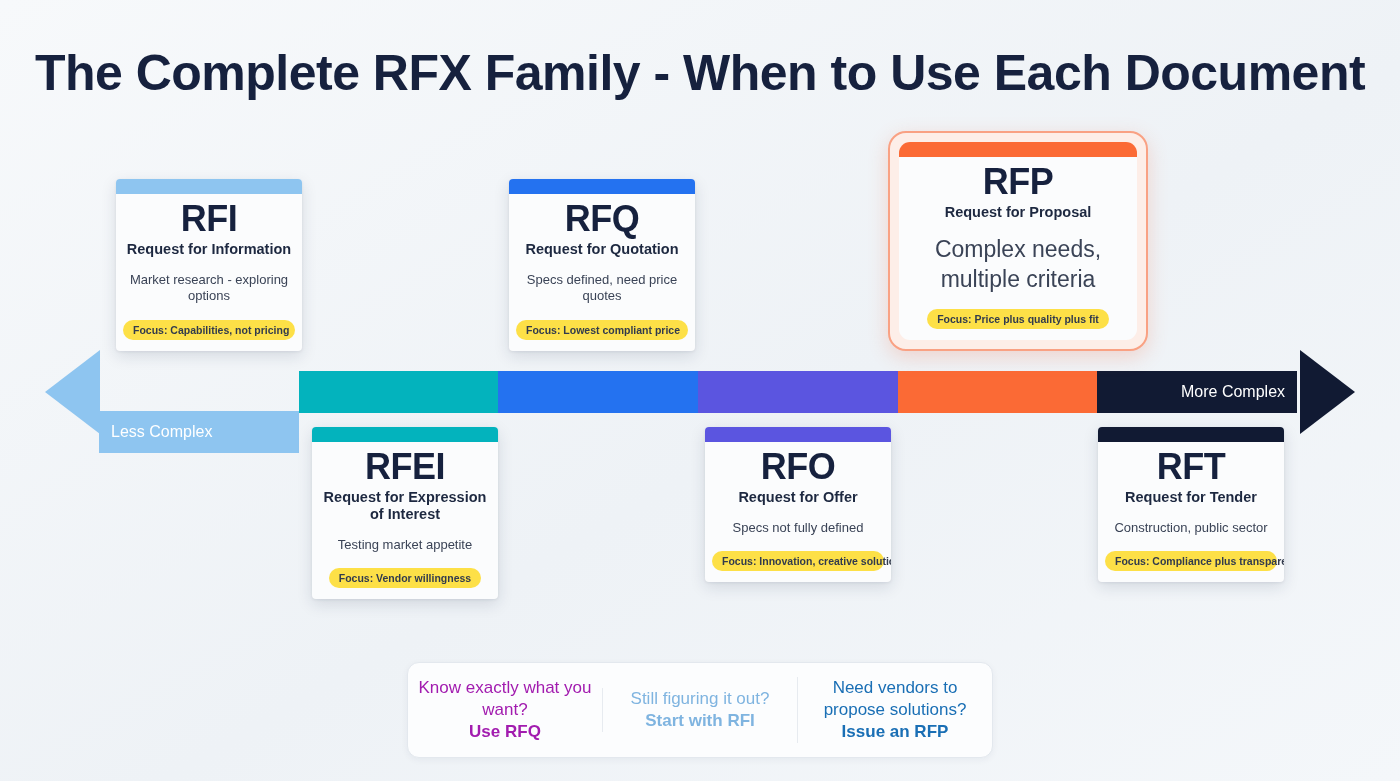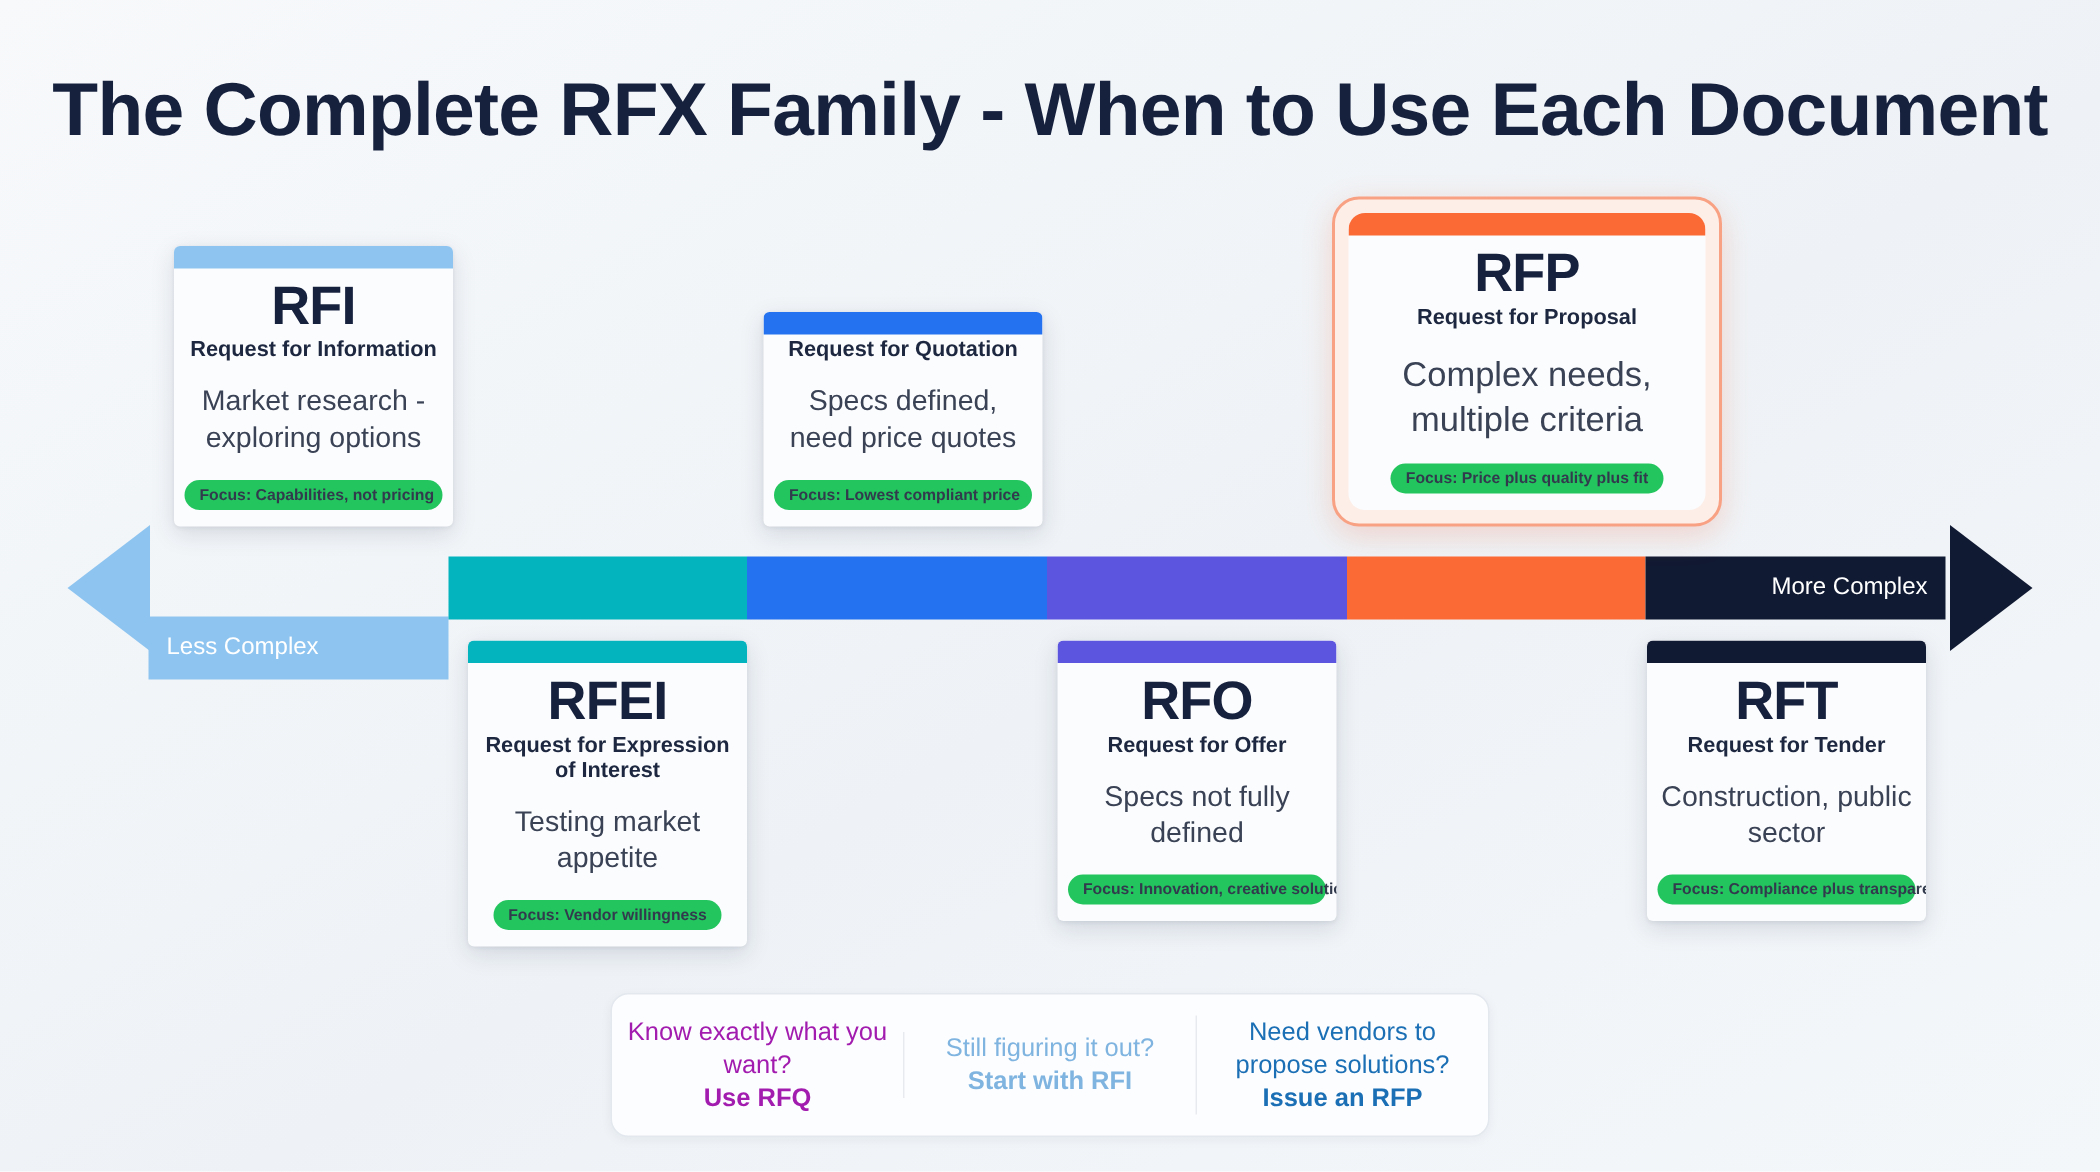--- a/index.html
+++ b/index.html
@@ -92,33 +92,33 @@
   .card-full {
     font-size: 14.5px;
     font-weight: bold;
     color: #1d2840;
     text-align: center;
     line-height: 1.17;
     margin-top: 2px;
     padding: 0 6px;
   }
   .card-desc {
-    font-size: 19px;
+    font-size: 13px;
     color: #3a4356;
     text-align: center;
     line-height: 1.28;
     margin-top: 14px;
     padding: 0 8px;
   }
   .card-focus {
     display: block;
     margin: 15px auto 0;
     width: fit-content;
     max-width: 172px;
-    background: #22c55e;
+    background: #fde047;
     border-radius: 11px;
     padding: 4px 10px;
     font-size: 10.5px;
     font-weight: bold;
     color: #323b4d;
     text-align: center;
     white-space: nowrap;
   }
 
   
@@ -191,20 +191,21 @@
 <div class="card top-row" style="left:116px;">
   <div class="card-accent" style="background: rgb(142, 197, 240);"></div>
   <div class="card-code">RFI</div>
   <div class="card-full">Request for Information</div>
   <div class="card-desc">Market research - exploring options</div>
   <span class="card-focus">Focus: Capabilities, not pricing</span>
 </div>
 
 <div class="card top-row" style="left:509px;">
   <div class="card-accent" style="background: rgb(36, 114, 240);"></div>
+  <div class="card-code">RFQ</div>
   <div class="card-full">Request for Quotation</div>
   <div class="card-desc">Specs defined, need price quotes</div>
   <span class="card-focus">Focus: Lowest compliant price</span>
 </div>
 
 <div class="card highlight top-row" style="left:888px;">
   <div class="inner">
     <div class="card-accent" style="background: rgb(251, 106, 53);"></div>
     <div class="card-code">RFP</div>
     <div class="card-full">Request for Proposal</div>

